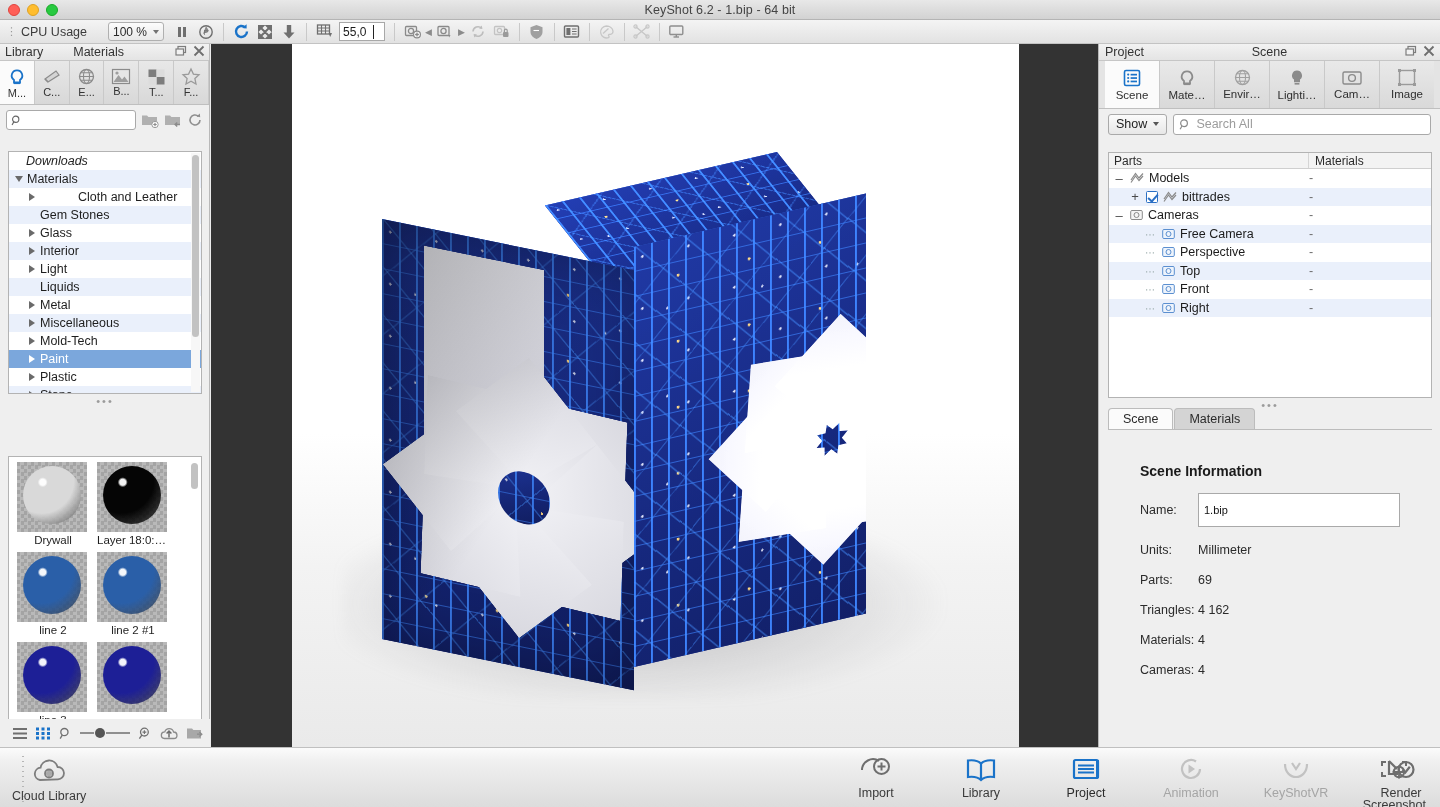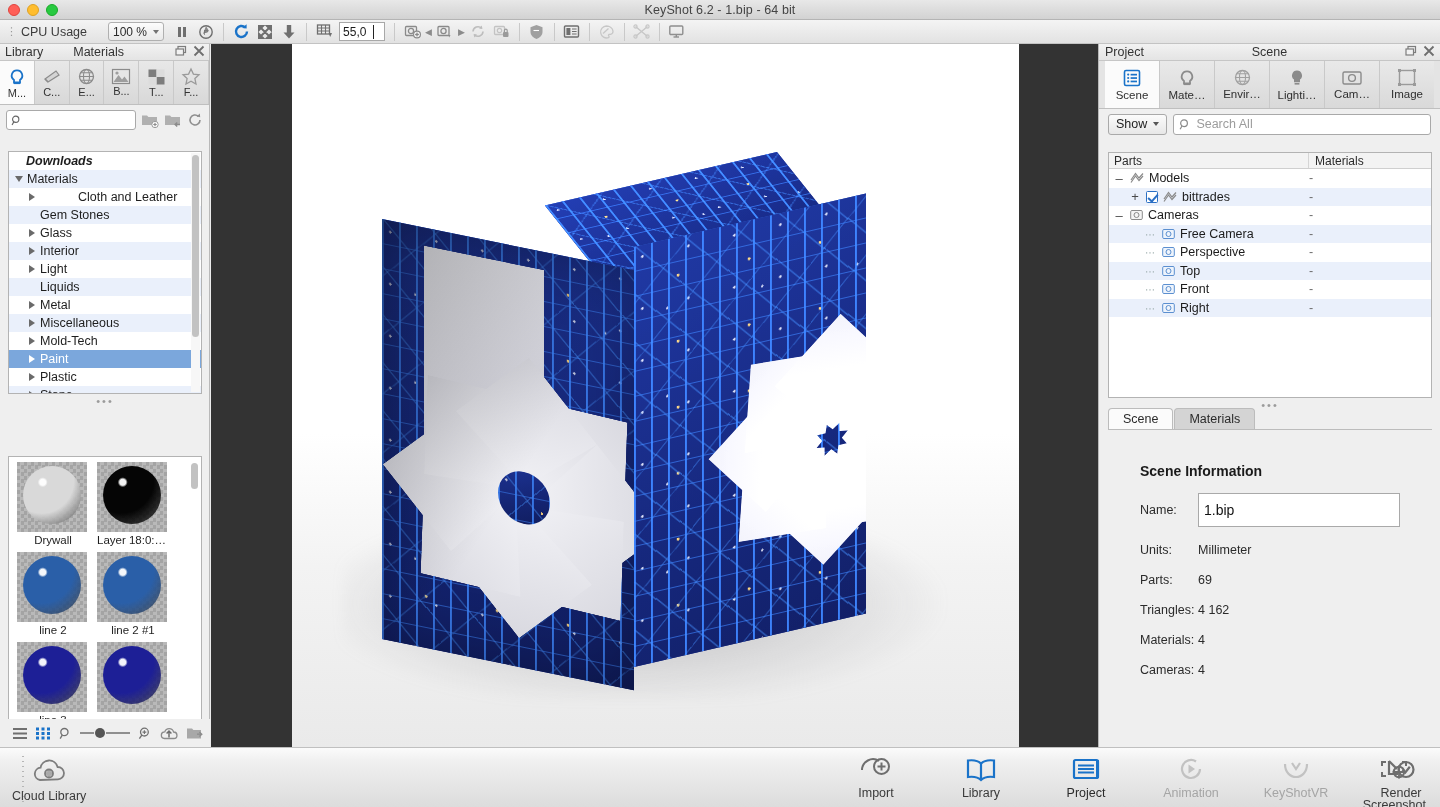--- a/index.html
+++ b/index.html
@@ -91,21 +91,21 @@
   .lib-search input { border: 0; outline: 0; font-size: 12px; width: 100%; background: transparent;
     font-family: "Liberation Sans", sans-serif; }
 
   .tree-box {
     position: absolute; left: 8px; top: 107px; width: 194px; height: 243px;
     background: #fff; border: 1px solid #b3b3b3; overflow: hidden;
   }
   .tree-row { height: 18px; display: flex; align-items: center; font-size: 12.5px; color: #1e1e1e; }
   .tree-row.alt { background: #eaf0fb; }
   .tree-row.sel { background: #7ba7dc; color: #fff; }
-  .tree-row.italic { font-style: italic; font-weight: bold; }
+  .tree-row.italic { font-style: italic; }
   .tri { width: 0; height: 0; border-top: 4px solid transparent; border-bottom: 4px solid transparent;
     border-left: 6px solid #6a6a6a; margin-right: 5px; flex: 0 0 auto;}
   .tri.down { border-left: 4.5px solid transparent; border-right: 4.5px solid transparent;
     border-top: 6px solid #6a6a6a; border-bottom: 0; margin-right:4px;}
   .tri.sel { border-left-color: #fff; }
   .tri-pad { width: 11px; flex: 0 0 auto; }
 
   .tree-scroll { position: absolute; right: 1px; top: 1px; width: 9px; bottom: 1px; background: #f7f7f7; }
   .tree-scroll .thumb { position: absolute; left: 1px; top: 2px; width: 7px; height: 182px;
     background: #c2c2c2; border-radius: 4px; }
@@ -282,21 +282,21 @@
      background: #d4d4d4; border: 1px solid #bcbcbc; border-bottom: 0;
      border-top-left-radius: 4px; border-top-right-radius: 4px; color: #2b2b2b; margin-right: 1px; }
   .sub-tab.active { background: #fbfbfb; }
 
   .info-block { position: absolute; left: 9px; top: 405px; width: 324px; }
   .info-title { font-size: 14px; font-weight: bold; color: #1a1a1a; margin: 14px 0 14px 32px; }
   .info-row { display: flex; align-items: center; margin: 0 0 16px 32px; font-size: 12.5px; color: #222; }
   .info-key { width: 58px; color: #2b2b2b; }
   .info-val { color: #2b2b2b; }
   .info-input { width: 202px; height: 20px; background: #fff; border: 1px solid #a9a9a9;
-    display: flex; align-items: center; padding: 16px 5px; font-size: 14px; color: #111; }
+    display: flex; align-items: center; padding: 16px 5px; font-size: 11px; color: #111; }
 
   
   .bottombar {
     position: absolute; left: 0; bottom: 0; width: 1440px; height: 60px;
     background: linear-gradient(to bottom, #fbfbfb 0%, #f0f0f0 22%, #dcdcdc 100%);
     border-top: 1px solid #c0c0c0;
   }
   .bb-items { position: absolute; left: 0; right: 0; top: 8px; display: flex; justify-content: flex-end; gap: 27px; }
   .bb-item { display: flex; flex-direction: column; align-items: center; gap: 4px; width: 78px; }
   .bb-item .lb { font-size: 12.5px; color: #3a3a3a; }

